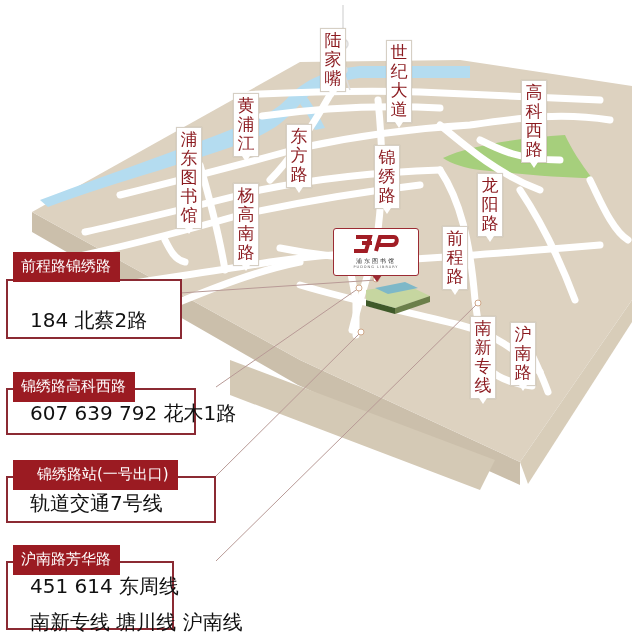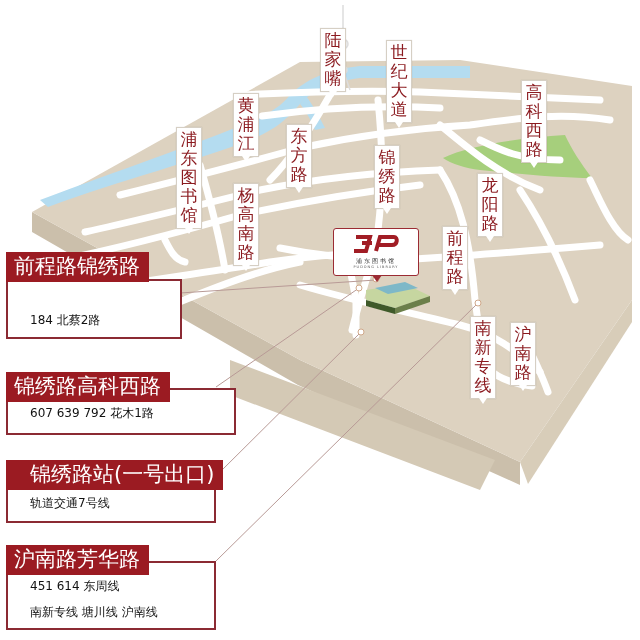--- a/index.html
+++ b/index.html
@@ -2,23 +2,23 @@
 <html><head>
 <meta charset="utf-8">
 <style>
   html,body{margin:0;padding:0;background:#ffffff;}
   body{width:640px;height:640px;position:relative;overflow:hidden;font-family:"DejaVu Sans","Liberation Sans",sans-serif;}
   #map{position:absolute;left:0;top:0;width:640px;height:640px;}
   .tag{position:absolute;background:#fff;border:1px solid #d6cfc4;color:#8b1a1f;font-size:17px;line-height:19px;width:20px;padding:2px 2px 3px 2px;text-align:center;box-shadow:0 0 1px rgba(0,0,0,0.15);}
   .tag::after{content:"";position:absolute;left:50%;bottom:-6px;margin-left:-4px;width:0;height:0;border-left:4px solid transparent;border-right:4px solid transparent;border-top:6px solid #fff;}
   .tag span{display:block;}
   .stop{position:absolute;left:0;}
-  .stop .hdr{position:absolute;left:6px;background:#9b1b22;color:#fff;font-size:21px;line-height:24px;height:28px;padding:2px 9px 0 8px;white-space:nowrap;}
-  .stop .body{position:absolute;left:6px;border:2px solid #8b2a33;background:#fff;color:#111;font-size:12px;line-height:26px;padding:0 0 0 22px;box-sizing:border-box;}
-  .body div{white-space:nowrap;}
+  .stop .hdr{position:absolute;left:13px;background:#9b1b22;color:#fff;font-size:15px;line-height:24px;height:28px;padding:2px 9px 0 8px;white-space:nowrap;}
+  .stop .body{position:absolute;left:6px;border:2px solid #8b2a33;background:#fff;color:#111;font-size:20px;line-height:26px;padding:0 0 0 22px;box-sizing:border-box;}
+  .body div{white-space:nowrap;margin-top:10px;}
   .logo-box{position:absolute;left:333px;top:228px;width:84px;height:46px;background:#fff;border:1.5px solid #9b2b33;border-radius:3px;}
   .logo-box::after{content:"";position:absolute;left:38px;bottom:-7px;border-left:5px solid transparent;border-right:5px solid transparent;border-top:7px solid #9b2b33;}
   .logo-cn{position:absolute;left:0;width:84px;top:28px;text-align:center;font-size:6px;color:#333;letter-spacing:2px;}
   .logo-en{position:absolute;left:0;width:84px;top:36px;text-align:center;font-size:3.5px;color:#555;letter-spacing:1px;}
 </style>
 </head>
 <body>
 
 <svg id="map" viewBox="0 0 640 640" xmlns="http://www.w3.org/2000/svg">
 
@@ -133,32 +133,32 @@
   </div>
 
 <div class="stop">
   <div class="body" style="top:279px;width:176px;height:60px;">
     <div style="margin-top:26px;">184  北蔡2路</div>
   </div>
   <div class="hdr" style="top:252px;">前程路锦绣路</div>
 </div>
 
 <div class="stop">
-  <div class="body" style="top:388px;width:230px;height:47px;">
+  <div class="body" style="top:388px;width:190px;height:47px;">
     <div style="margin-top:10px;">607  639  792  花木1路</div>
   </div>
   <div class="hdr" style="top:372px;">锦绣路高科西路</div>
 </div>
 
 <div class="stop">
   <div class="body" style="top:476px;width:210px;height:47px;">
     <div style="margin-top:12px;">轨道交通7号线</div>
   </div>
   <div class="hdr" style="top:460px;padding-left:24px;">锦绣路站(一号出口)</div>
 </div>
 
 <div class="stop">
-  <div class="body" style="top:561px;width:210px;height:69px;">
+  <div class="body" style="top:561px;width:168px;height:69px;">
     <div style="margin-top:10px;">451  614  东周线</div>
     <div>南新专线  塘川线  沪南线</div>
   </div>
   <div class="hdr" style="top:545px;">沪南路芳华路</div>
 </div>
 
 </body></html>

